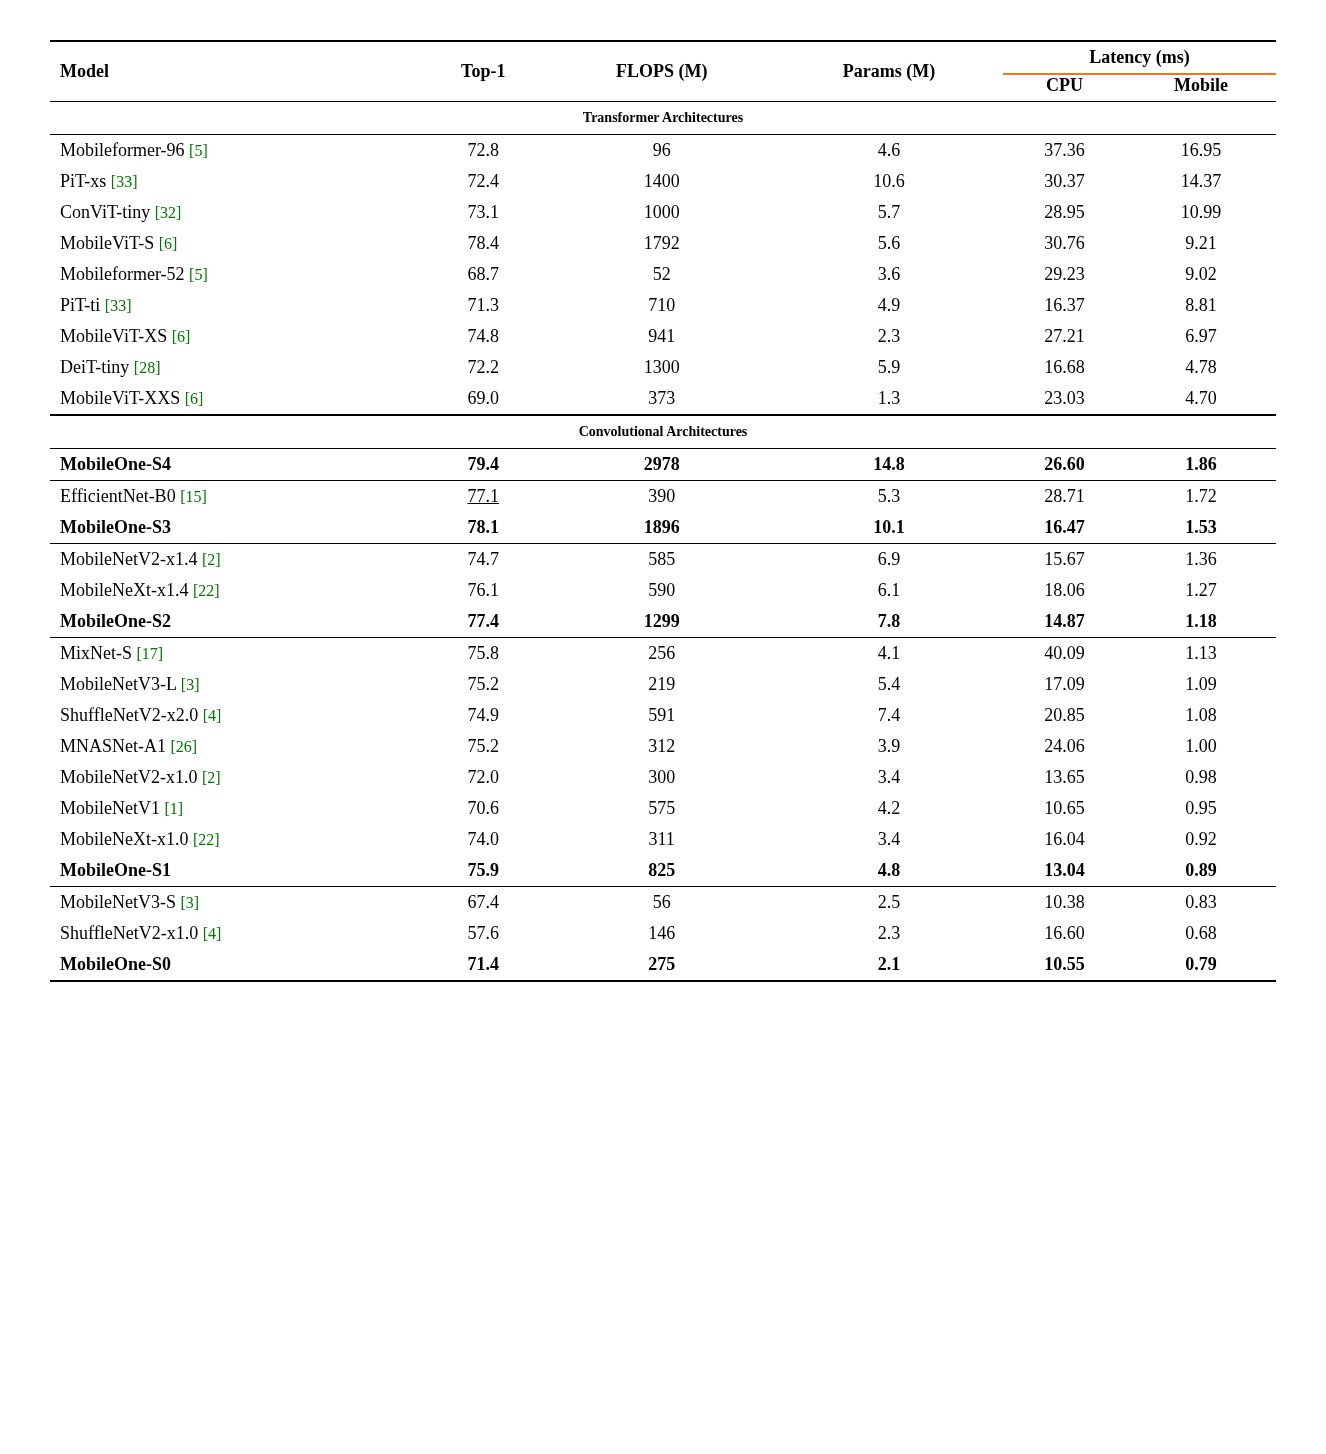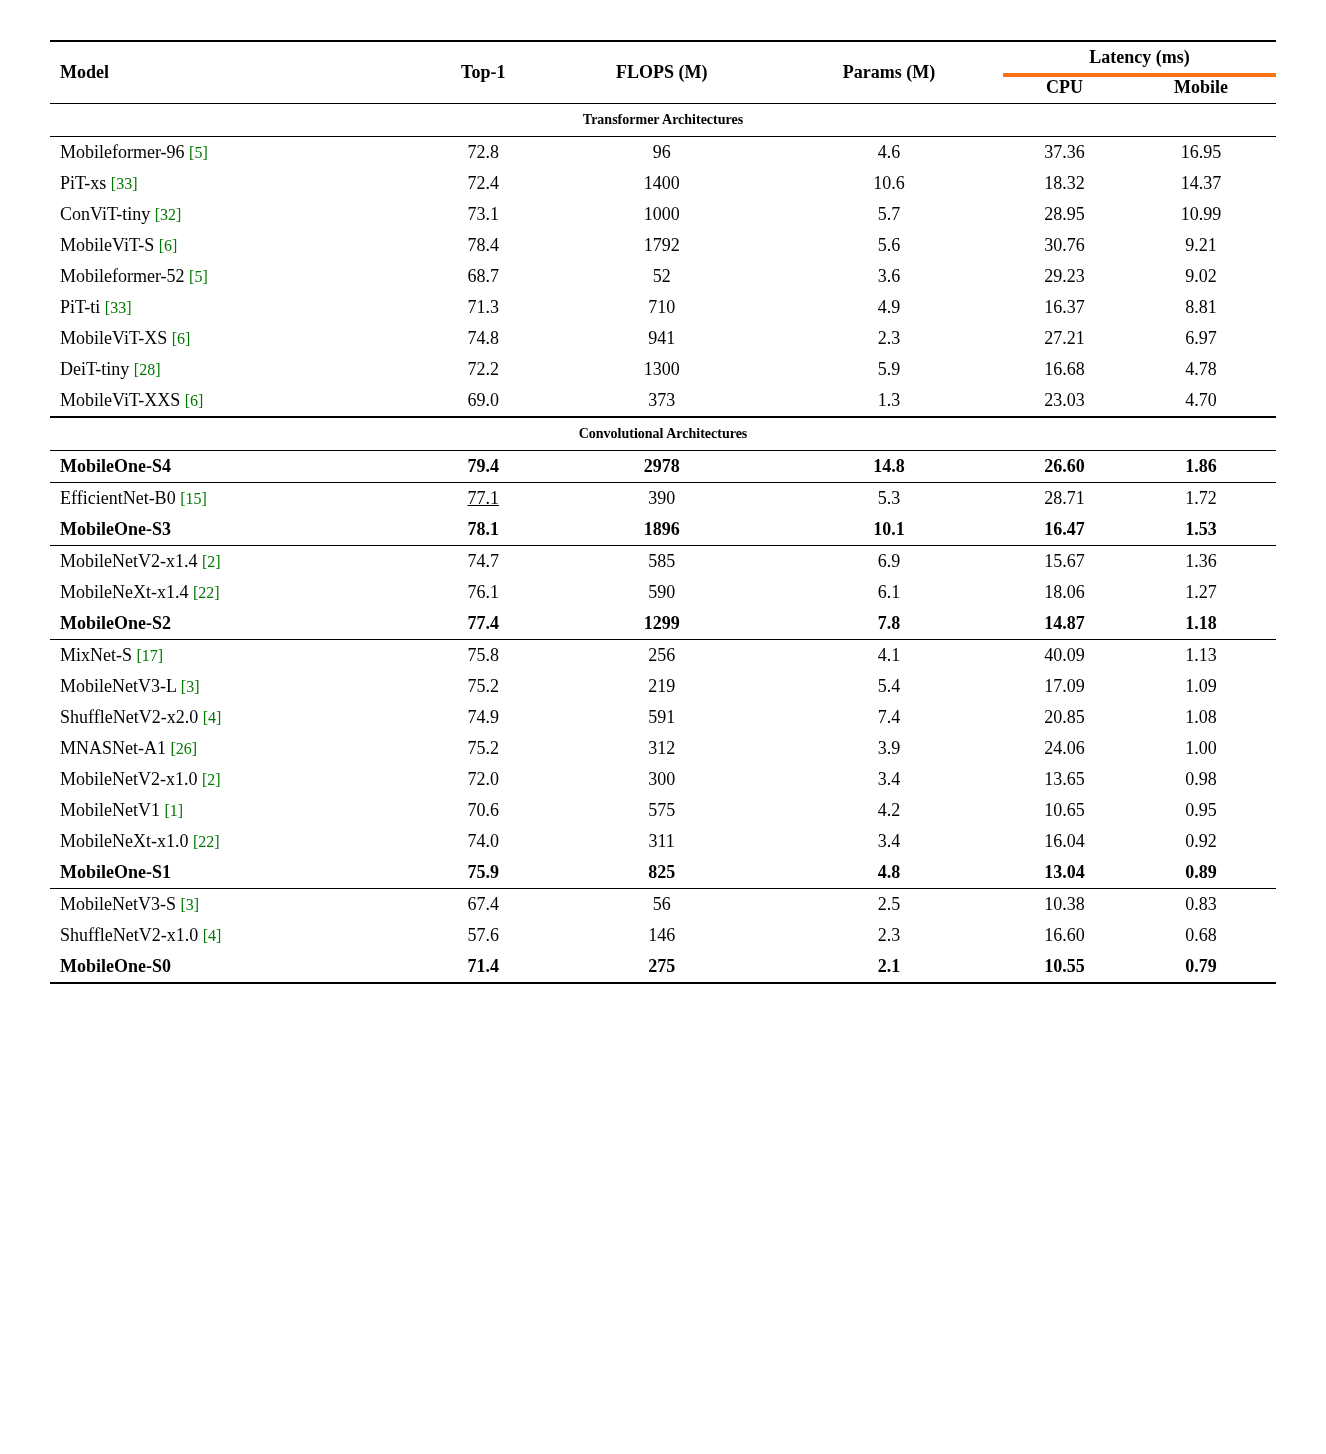--- a/index.html
+++ b/index.html
@@ -56,21 +56,21 @@
 </head>
 <body>
 
 <table>
   <thead>
     <tr class="latency-header-row top-border-thick">
       <th class="model-col" rowspan="2">Model</th>
       <th rowspan="2">Top-1</th>
       <th rowspan="2">FLOPS (M)</th>
       <th rowspan="2">Params (M)</th>
-      <th colspan="2" style="border-bottom:4px solid #f97316;">Latency (ms)</th>
+      <th colspan="2" style="border-bottom:2px solid #f97316;">Latency (ms)</th>
     </tr>
     <tr class="sub-header-row bottom-border-thin">
       <th>CPU</th>
       <th>Mobile</th>
     </tr>
   </thead>
   <tbody id="table-body">
   <tr class="section-header">
         <td colspan="6">Transformer Architectures</td>
       </tr>
@@ -80,21 +80,21 @@
         <td>96</td>
         <td>4.6</td>
         <td>37.36</td>
         <td>16.95</td>
       </tr>
       <tr>
         <td class="model-col">PiT-xs <span class="cite">[33]</span></td>
         <td>72.4</td>
         <td>1400</td>
         <td>10.6</td>
-        <td>18.32</td>
+        <td>30.37</td>
         <td>14.37</td>
       </tr>
       <tr>
         <td class="model-col">ConViT-tiny <span class="cite">[32]</span></td>
         <td>73.1</td>
         <td>1000</td>
         <td>5.7</td>
         <td>28.95</td>
         <td>10.99</td>
       </tr>

